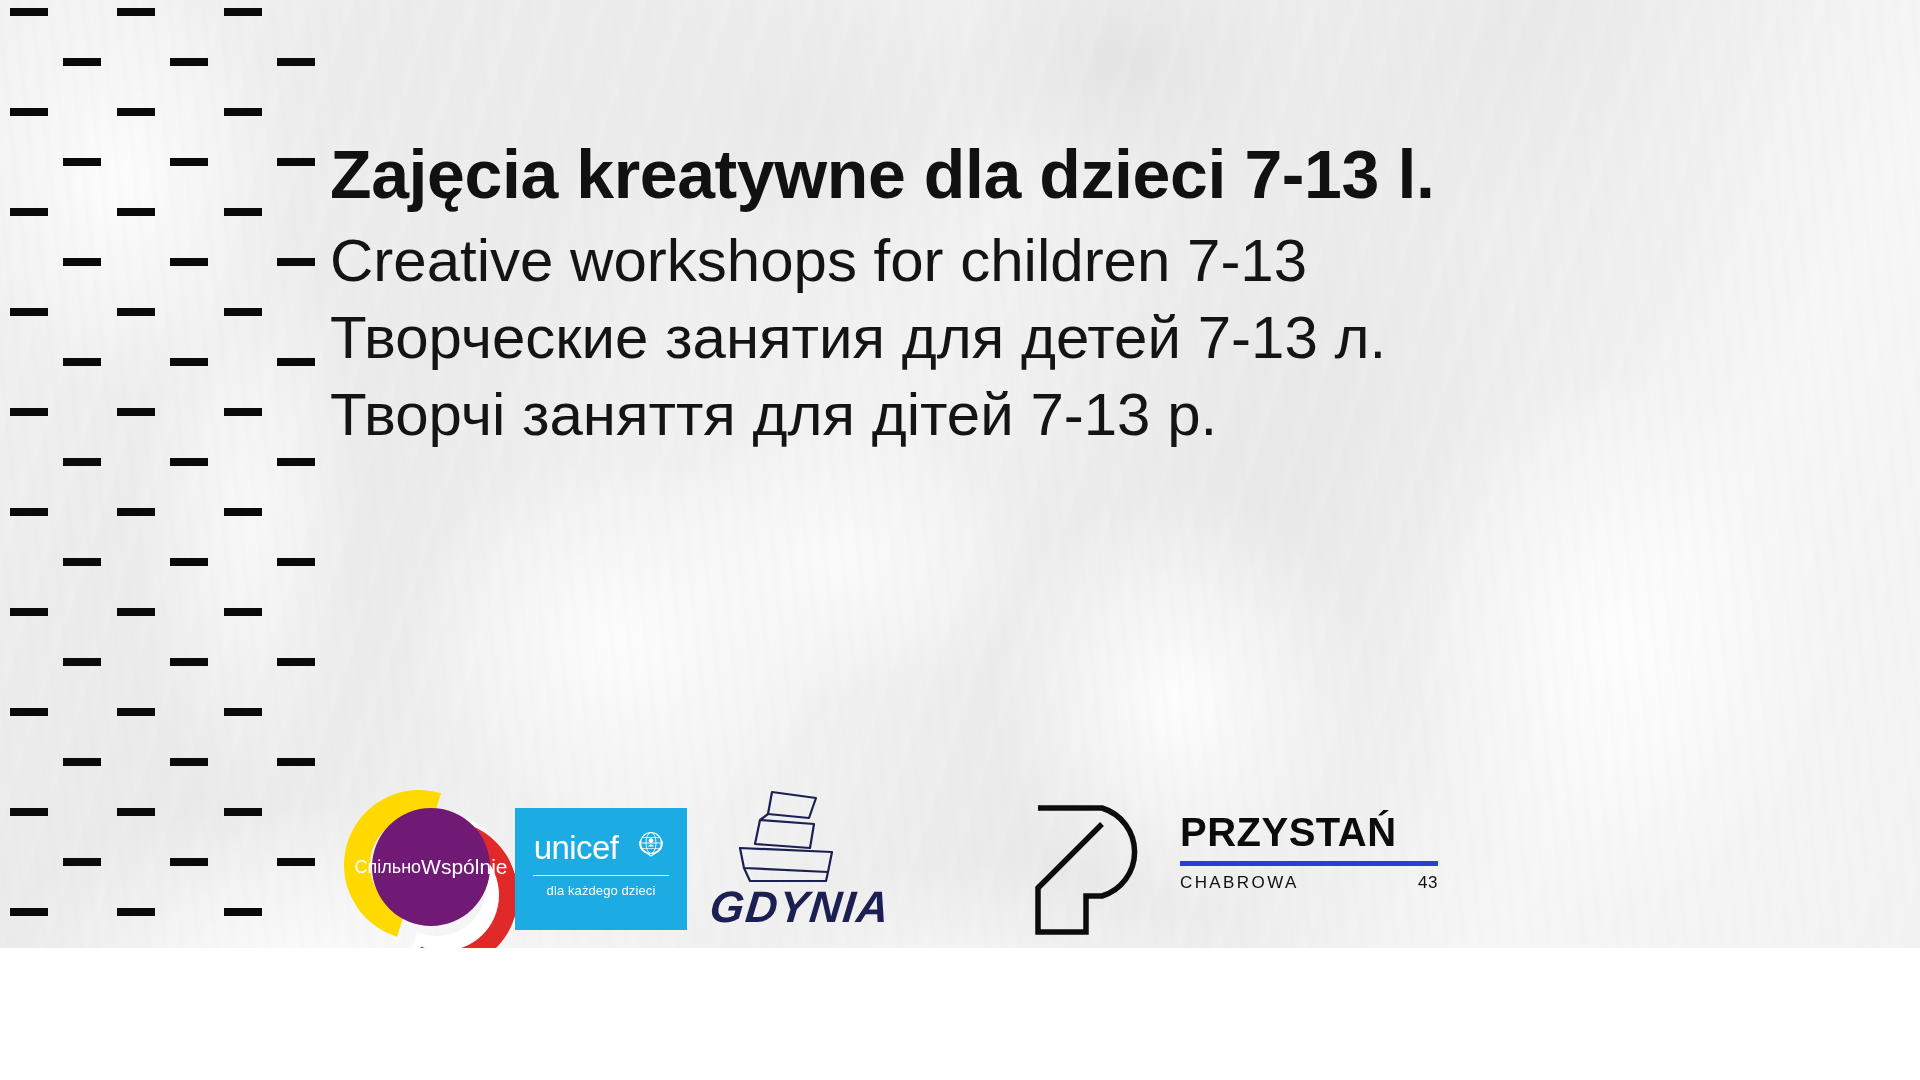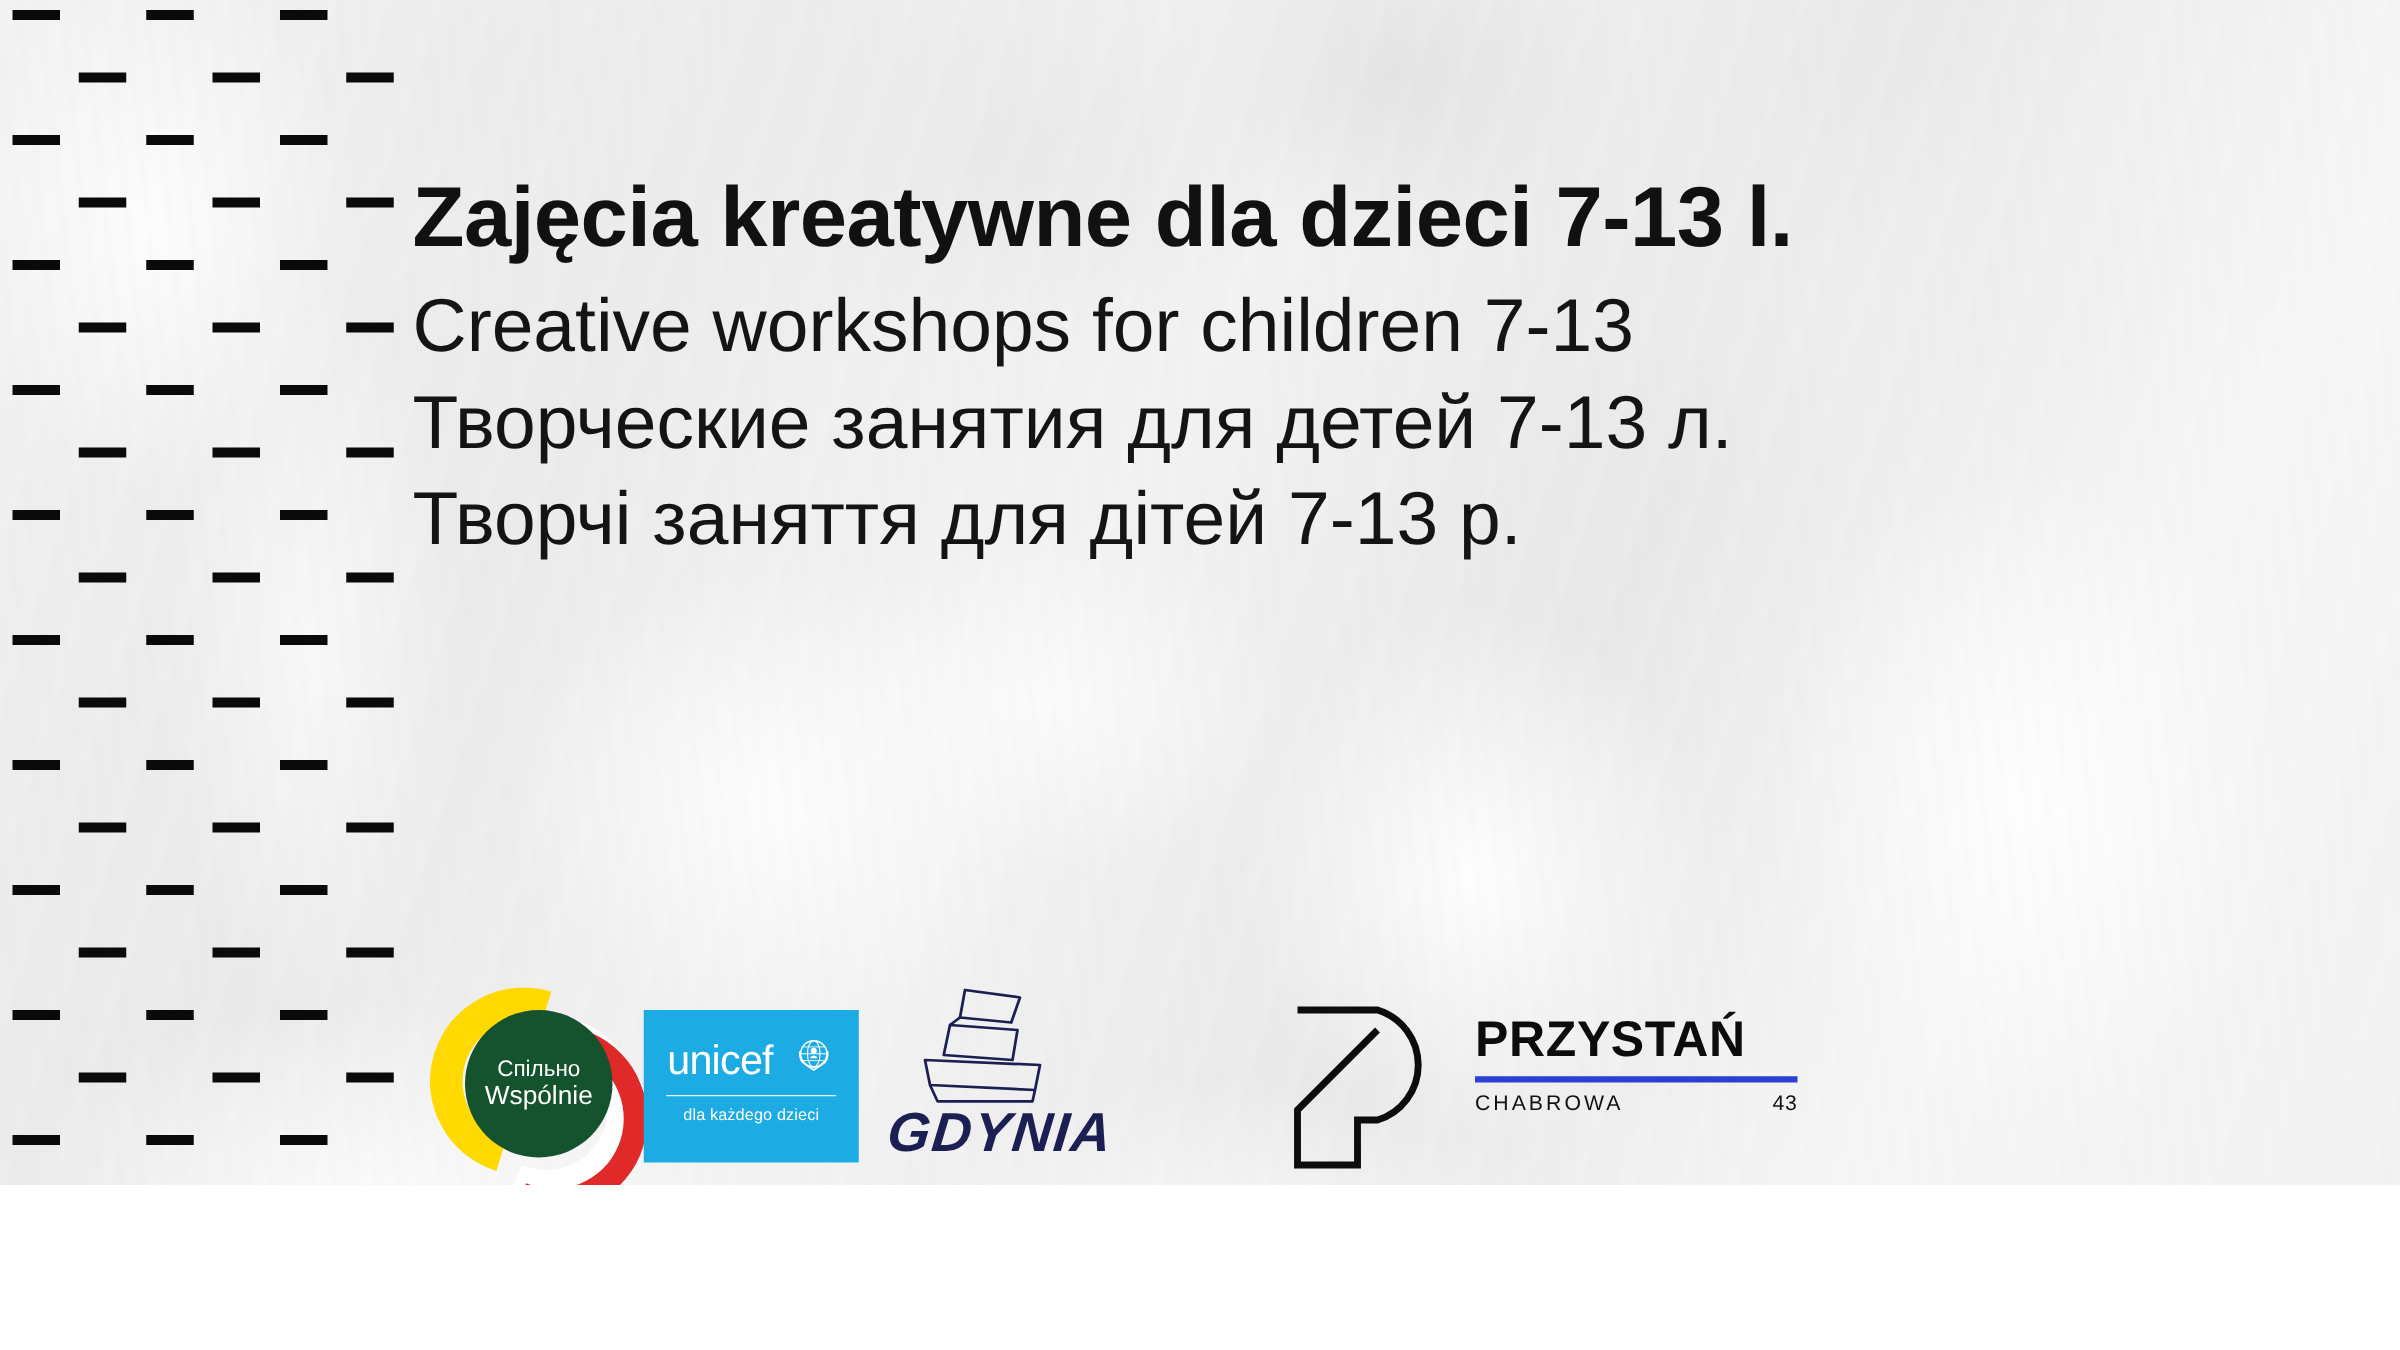--- a/index.html
+++ b/index.html
@@ -152,23 +152,22 @@
     border: 19px solid #e02a2a;
     border-left-color: transparent;
     border-top-color: transparent;
     transform: rotate(-22deg);
   }
   .logo-spilno .disc {
     position: absolute;
     left: 32px; top: 22px;
     width: 118px; height: 118px;
     border-radius: 50%;
-    background: #14532d;
+    background: #701a75;
     display: flex;
-    flex-direction: column;
     align-items: center;
     justify-content: center;
     color: #ffffff;
     line-height: 1.14;
   }
   .logo-spilno .disc .l1 { font-size: 18px; }
   .logo-spilno .disc .l2 { font-size: 21px; }
 
   
   .logo-unicef {

